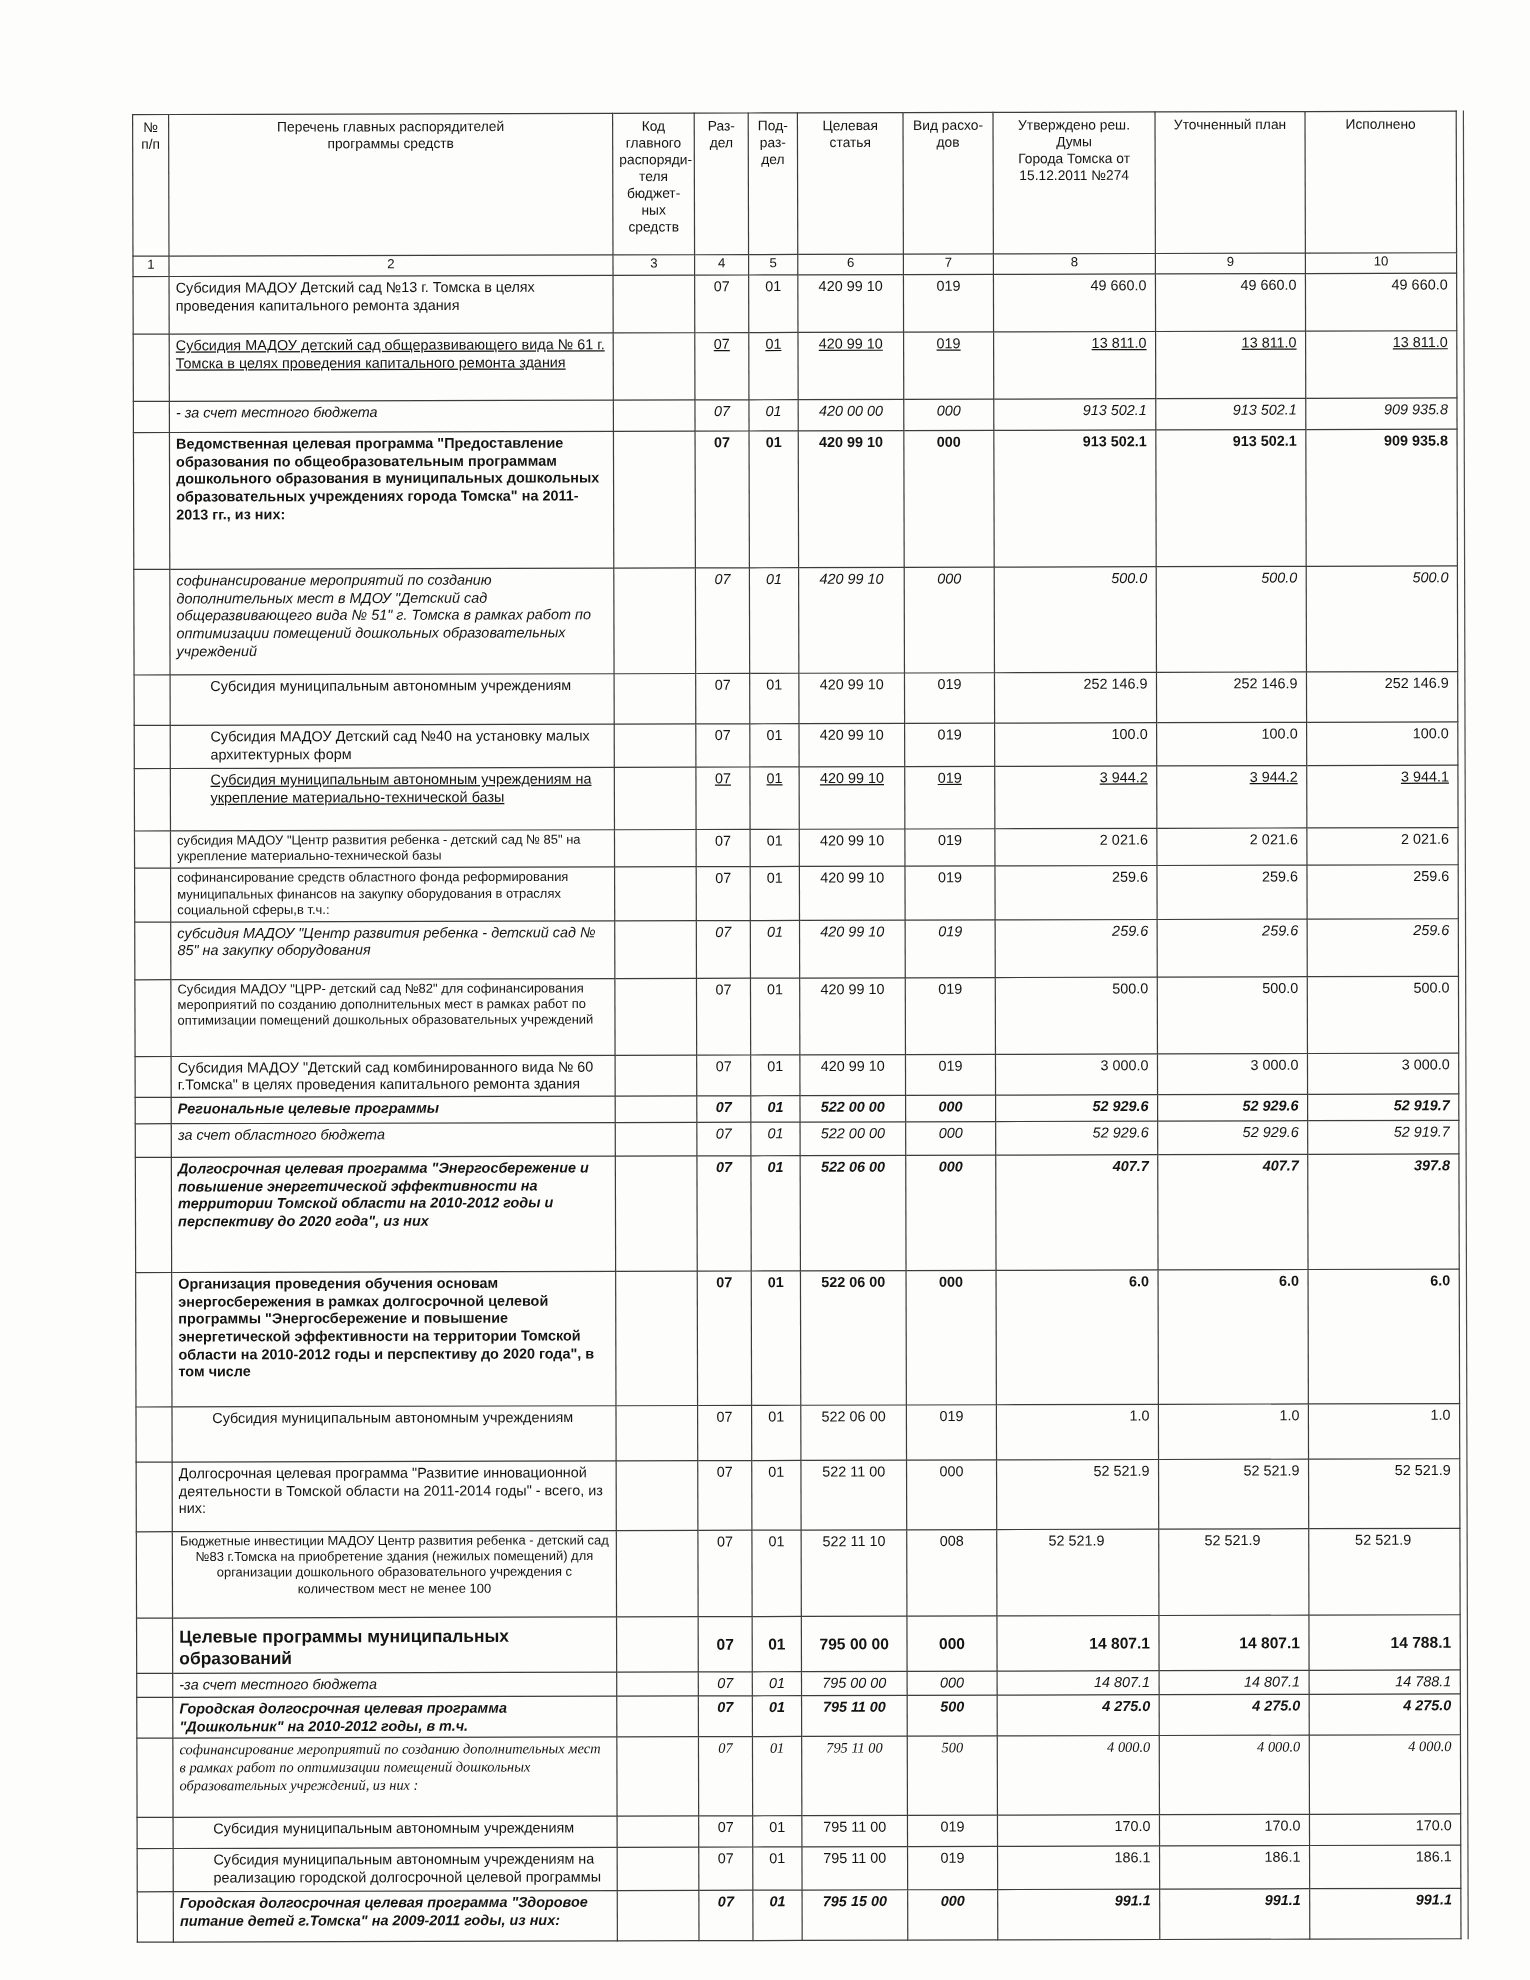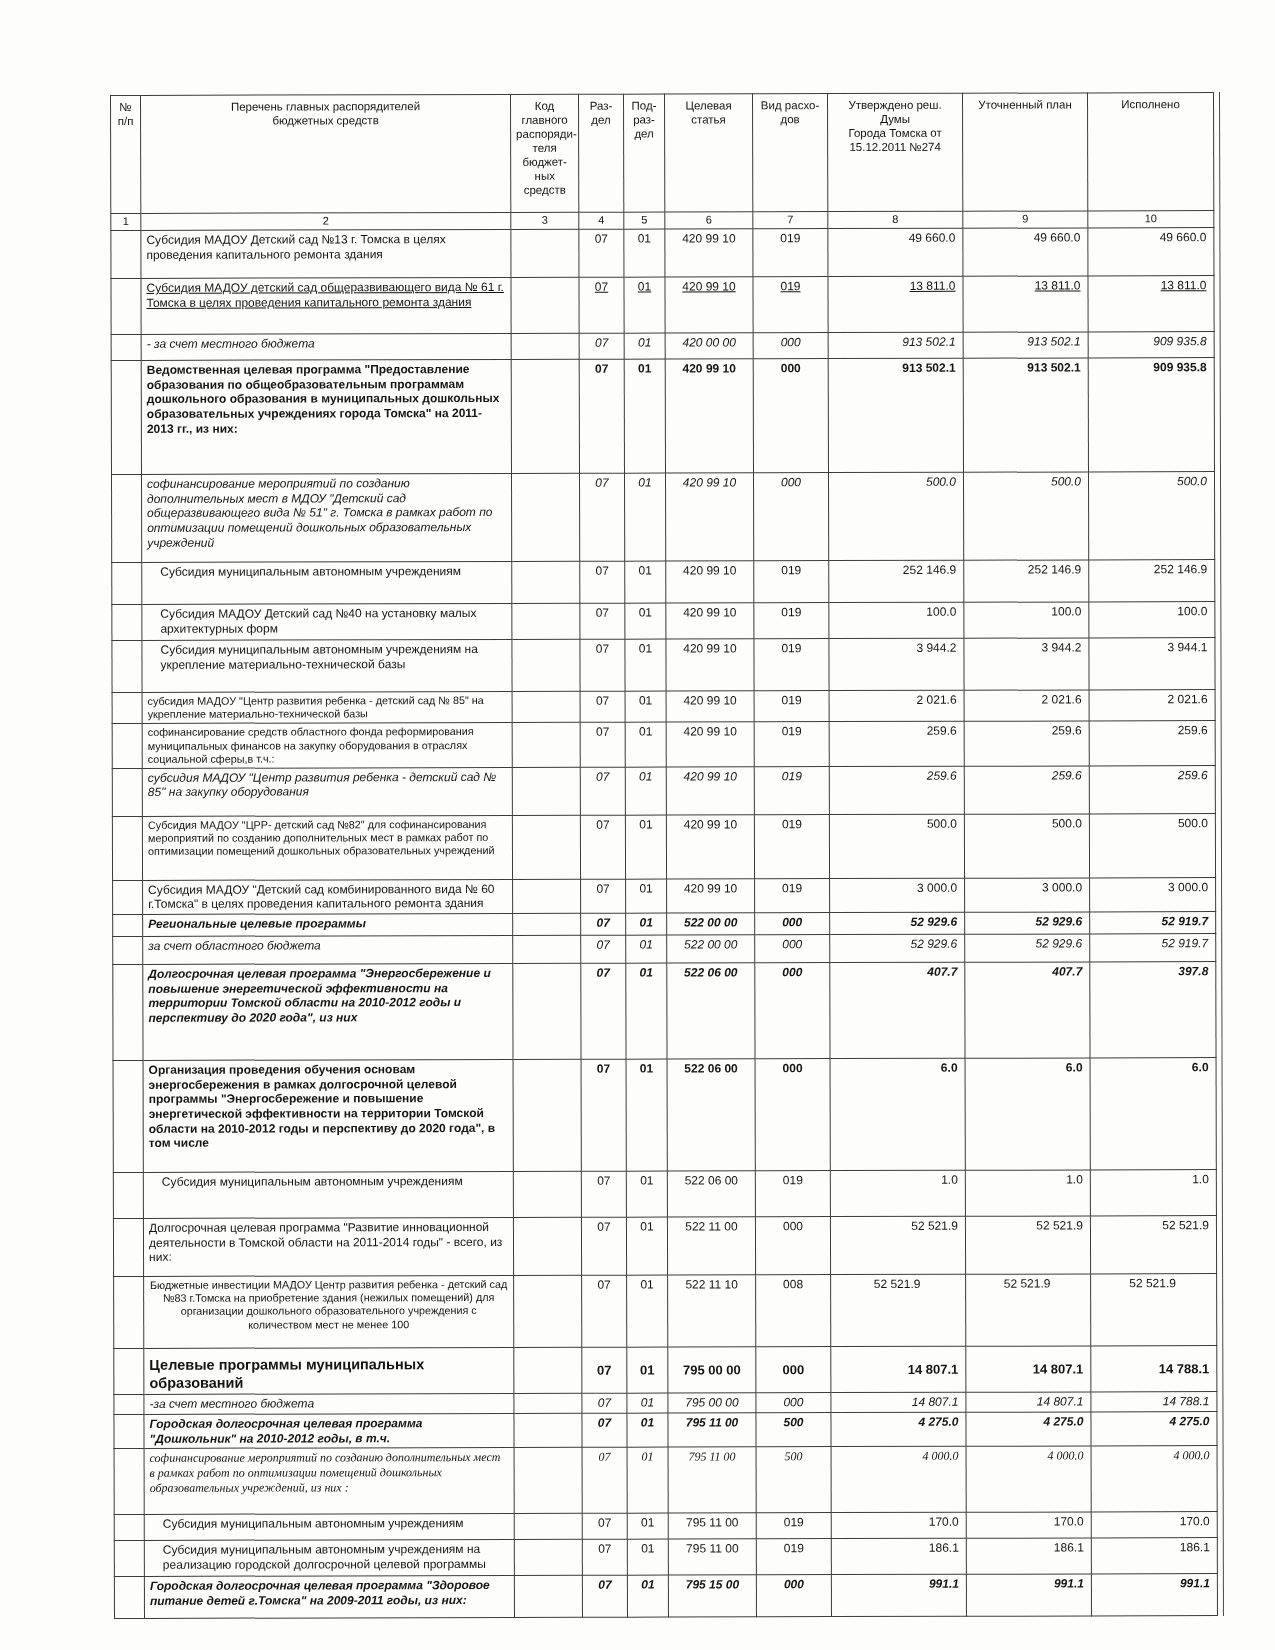--- a/index.html
+++ b/index.html
@@ -62,31 +62,31 @@
   td.c3 { text-align: center; }
   td.c4, td.c5, td.c6, td.c7 { text-align: center; white-space: nowrap; }
   td.c8, td.c9, td.c10 { text-align: right; padding-right: 7px; white-space: nowrap; }
 
   tr.style-italic td { font-style: italic; }
   tr.style-bold td { font-weight: 700; }
   tr.style-bold-italic td { font-weight: 700; font-style: italic; }
   tr.size-small td.c2 { font-size: 10.8px; }
   tr.size-large td.c2 { font-size: 14.5px; }
   tr.size-large td { font-size: 13px; }
-  tr.indented td.c2 { padding-left: 18px; }
+  tr.indented td.c2 { padding-left: 33px; }
 
   
   .row-1 td { height: 48px; }
   .row-2 td { height: 56px; text-decoration: underline; }
   .row-3 td { height: 26px; }
   .row-4 td { height: 114px; margin-top: 25px; }
   .row-5 td { height: 88px; }
   .row-6 td { height: 42px; }
   .row-7 td { height: 36px; }
-  .row-8 td { height: 52px; }
+  .row-8 td { height: 52px; text-decoration: underline; }
   .row-9 td { height: 30px; }
   .row-10 td { height: 42px; }
   .row-11 td { height: 48px; }
   .row-12 td { height: 64px; }
   .row-13 td { height: 34px; }
   .row-14 td { height: 22px; }
   .row-15 td { height: 28px; }
   .row-16 td { height: 96px; font-weight: bold; }
   .row-17 td { height: 112px; }
   .row-18 td { height: 46px; }
@@ -117,21 +117,21 @@
         <col style="width:75px">
         <col style="width:135px">
         <col style="width:125px">
         <col style="width:126px">
       </colgroup>
       <thead>
         <tr class="header-row">
           <th>№
 п/п</th>
           <th>Перечень главных распорядителей
-бюджетных средств</th>
+программы средств</th>
           <th>Код
 главного
 распоряди-
 теля
 бюджет-
 ных
 средств</th>
           <th>Раз-
 дел</th>
           <th>Под-

